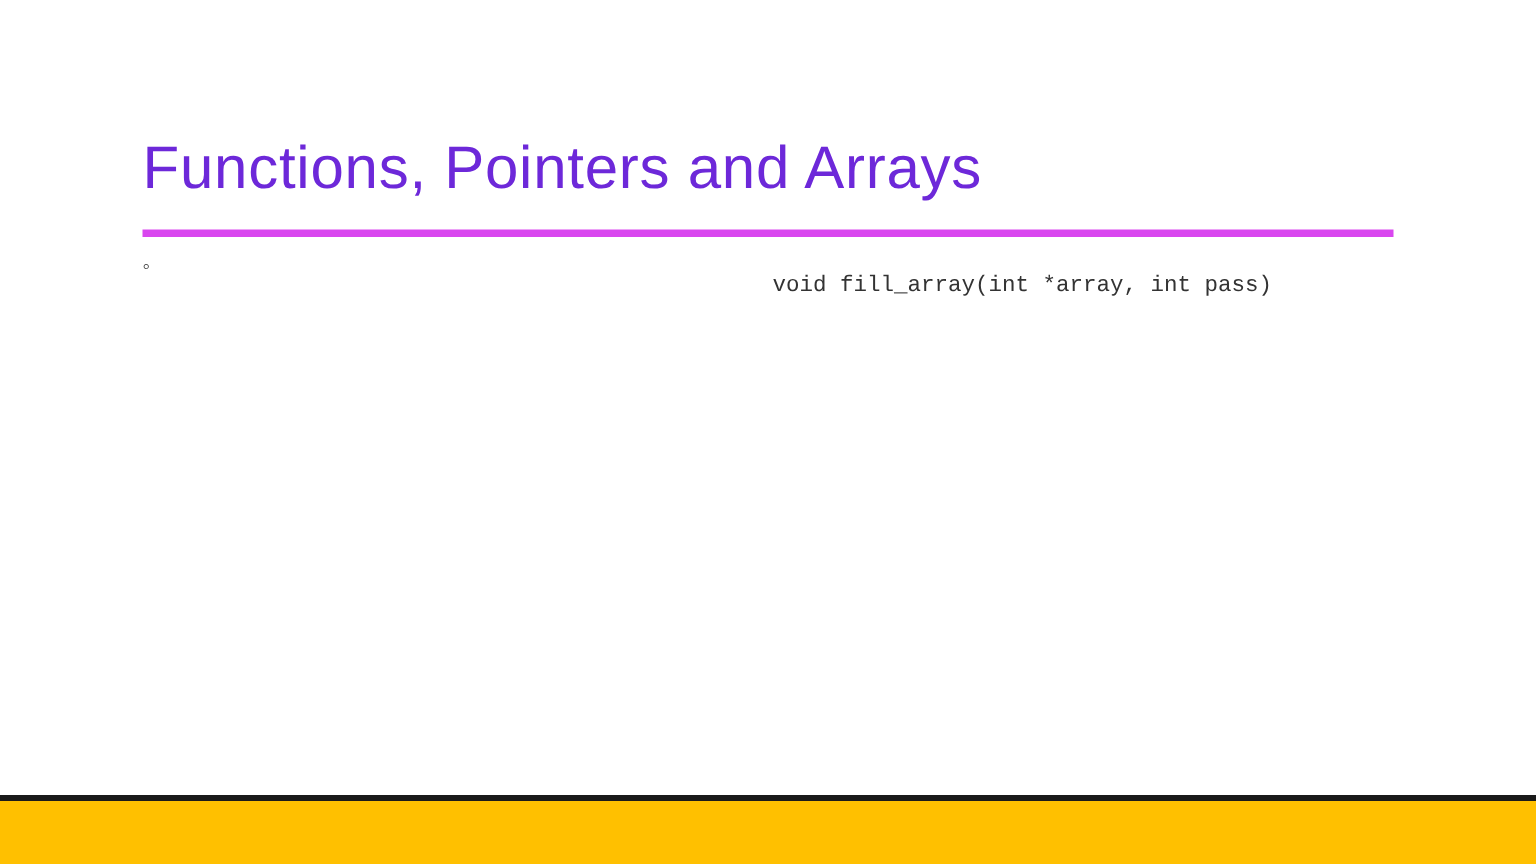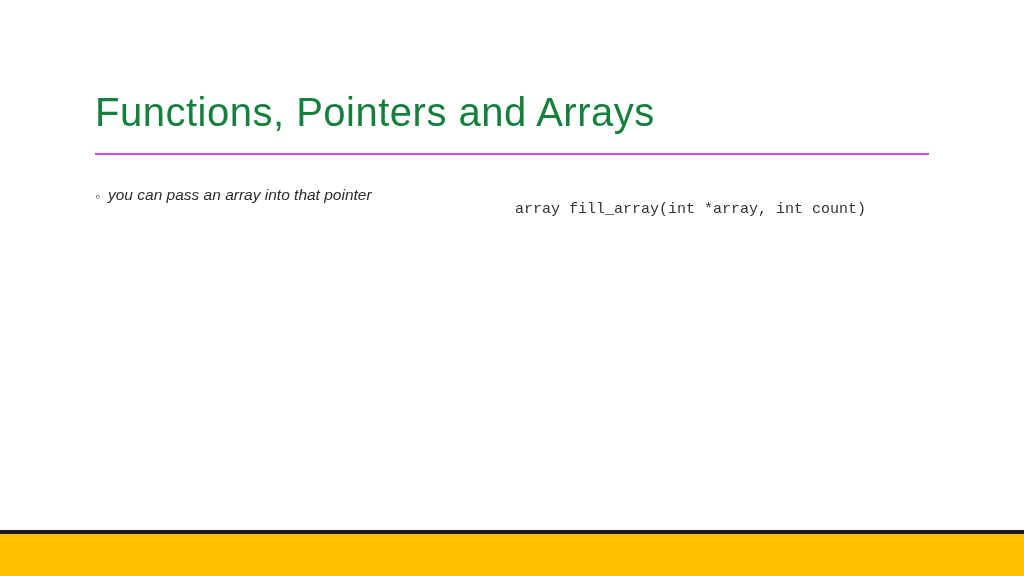--- a/index.html
+++ b/index.html
@@ -17,25 +17,25 @@
     }
     .slide {
       width: 100%;
       height: 100%;
       padding: 90px 95px 0 95px;
       position: relative;
     }
     .title {
       font-size: 40px;
       font-weight: 300;
-      color: #15803d;
+      color: #6d28d9;
       letter-spacing: 0.5px;
       padding-bottom: 18px;
-      border-bottom: 2px solid #d946ef;
-      margin-bottom: 30px;
+      border-bottom: 5px solid #d946ef;
+      margin-bottom: 8px;
     }
     .content-row {
       display: flex;
       align-items: flex-start;
       gap: 30px;
     }
     .bullet-block {
       flex: 0 0 auto;
       width: 390px;
       display: flex;
@@ -89,21 +89,20 @@
 </head>
 <body>
 
 <div class="slide">
   <h1 class="title">Functions, Pointers and Arrays</h1>
 
   <div class="content-row">
     <div class="bullet-block">
       <span class="bullet-marker">◦</span>
       <div class="bullet-text">
-        <span class="line2">you can pass an array into that pointer</span>
       </div>
     </div>
-    <div class="code-block">array fill_array(int *array, int count)</div>
+    <div class="code-block">void fill_array(int *array, int pass)</div>
   </div>
 </div>
 
 <div class="footer-accent"></div>
 <div class="footer-bar"></div>
 
 </body></html>

